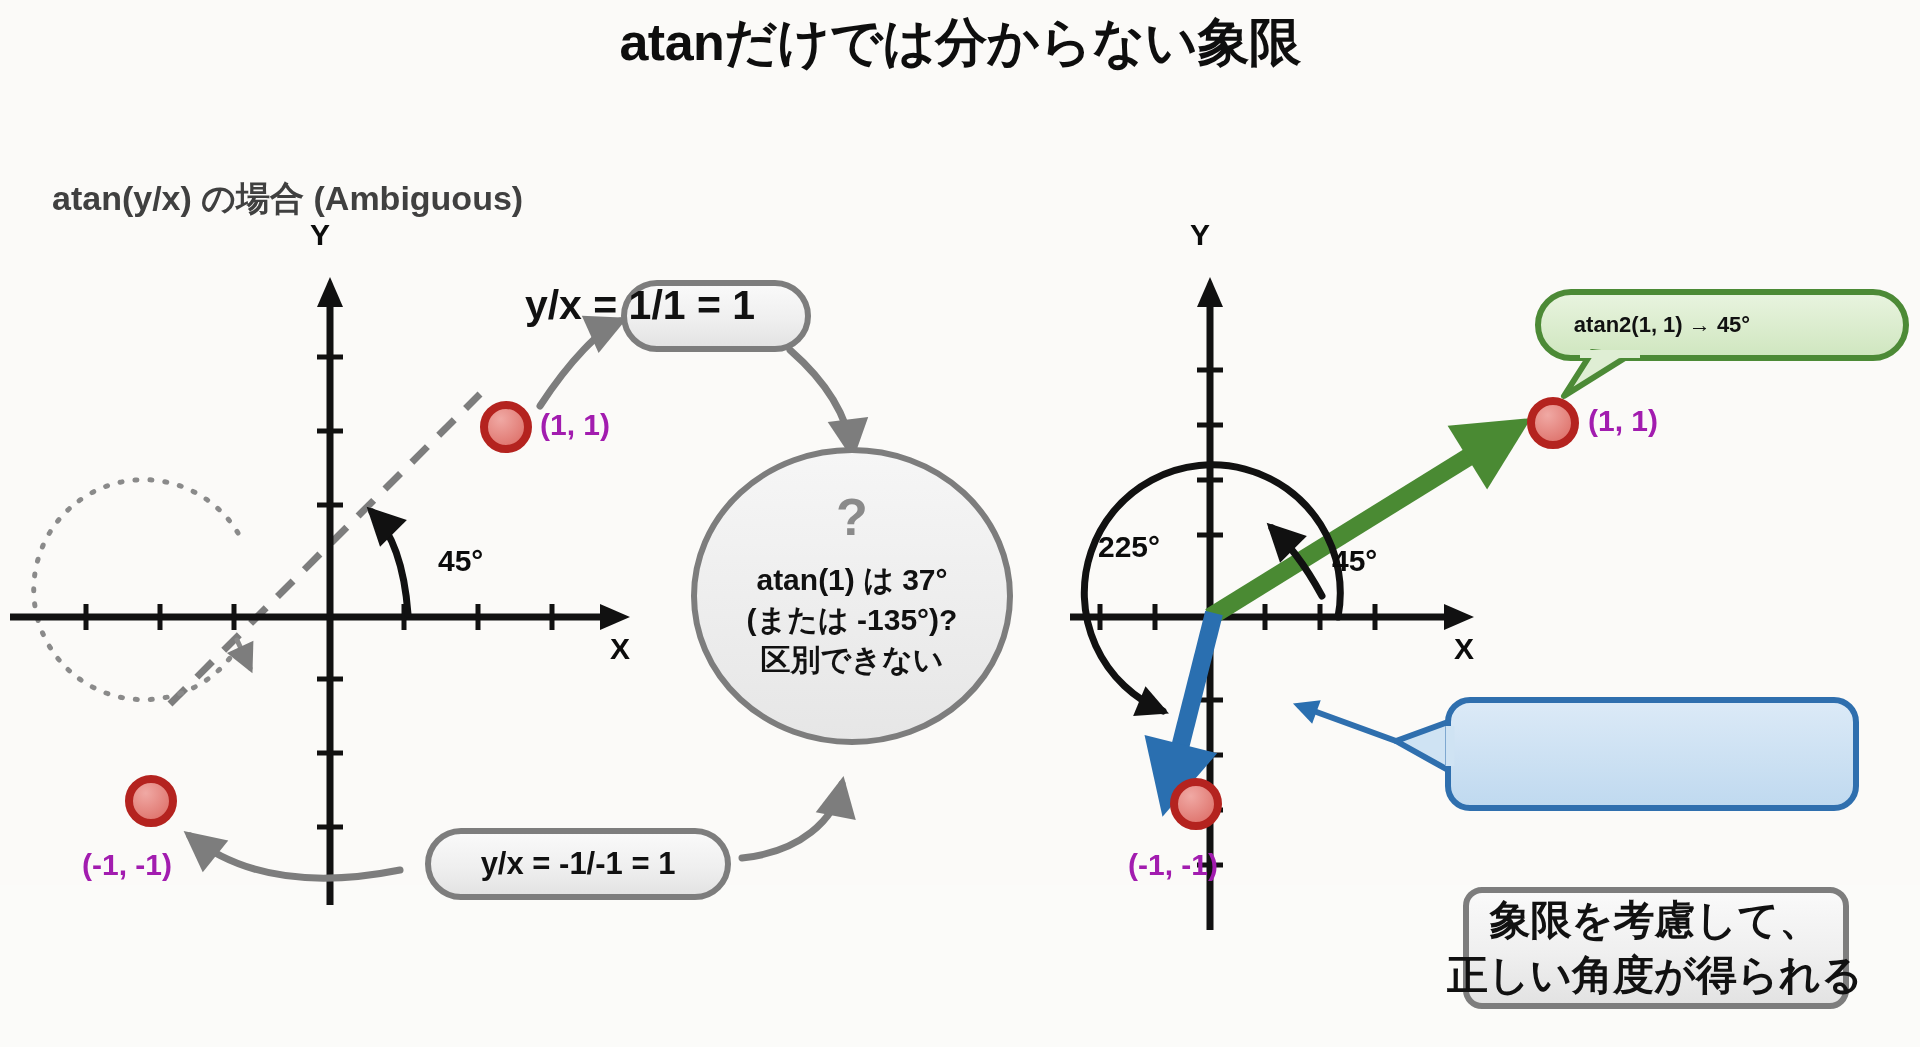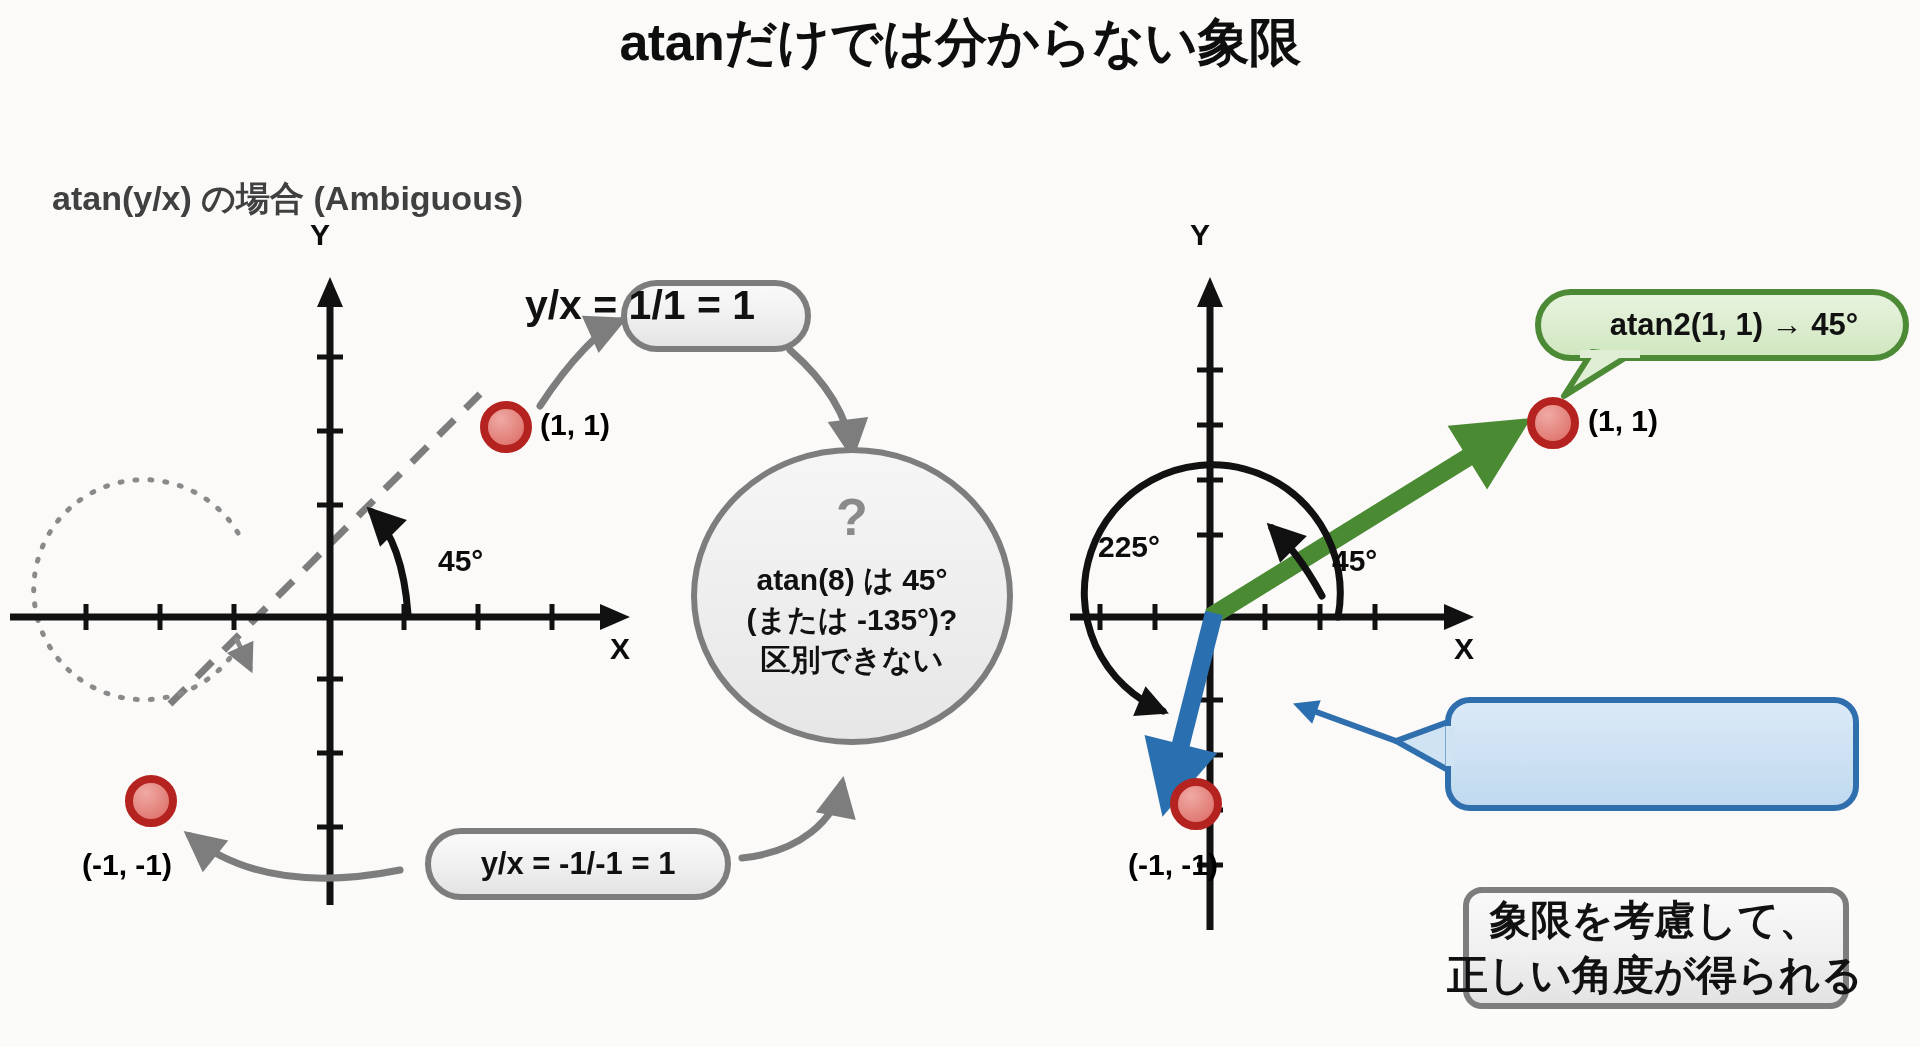--- a/index.html
+++ b/index.html
@@ -53,41 +53,41 @@
     line-height: 1.18;
   }
   #pill-top-text    { left: 640px; top: 305px; transform: translate(-50%,-50%); font-size: 41px; }
   #pill-bottom-text { left: 578px; top: 864px; transform: translate(-50%,-50%); font-size: 31px; }
 
   #ellipse-q      { left: 852px; top: 518px; transform: translate(-50%,-50%);
                     font-size: 52px; color: #8a8a8a; font-weight: bold; }
   #ellipse-lines  { left: 852px; top: 620px; transform: translate(-50%,-50%);
                     font-size: 30px; line-height: 1.34; }
 
-  #green-callout-text { left: 1734px; top: 325px; transform: translate(-50%,-50%); font-size: 31px; }
+  #green-callout-text { left: 1662px; top: 325px; transform: translate(-50%,-50%); font-size: 22px; }
   #blue-callout-text  { left: 1652px; top: 753px; transform: translate(-50%,-50%);
                         font-size: 31px; line-height: 1.32; }
   #gray-note-text     { left: 1655px; top: 948px; transform: translate(-50%,-50%);
                         font-size: 41px; line-height: 1.34; }
 
   
   .axis-letter {
     position: absolute;
     font-size: 30px; font-weight: bold; color: #0c0c0c;
   }
   
   .angle-label {
     position: absolute;
     font-size: 30px; font-weight: bold; color: #0c0c0c;
     white-space: nowrap;
   }
   
   .point-label {
     position: absolute;
-    font-size: 30px; font-weight: bold; color: #000000;
+    font-size: 30px; font-weight: bold; color: #a21caf;
     white-space: nowrap;
   }
 </style>
 </head>
 <body>
 
 <div id="stage">
 
   <div id="title">atanだけでは分からない象限</div>
 
@@ -267,21 +267,21 @@
 
   <div class="angle-label" style="left:438px; top:544px;">45°</div>
 
   <div class="point-label" style="left:540px; top:408px;">(1, 1)</div>
   <div class="point-label" style="left:82px; top:848px;">(-1, -1)</div>
 
   <div class="txt" id="pill-top-text">y/x = 1/1 = 1</div>
   <div class="txt" id="pill-bottom-text">y/x = -1/-1 = 1</div>
 
   <div class="txt" id="ellipse-q">?</div>
-  <div class="txt" id="ellipse-lines">atan(8) は 45°
+  <div class="txt" id="ellipse-lines">atan(1) は 37°
 (または -135°)?
 区別できない</div>
 
   <div class="axis-letter" style="left:1190px; top:218px;">Y</div>
   <div class="axis-letter" style="left:1454px; top:632px;">X</div>
 
   <div class="angle-label" style="left:1098px; top:518px;margin-top:12px;">225°</div>
   <div class="angle-label" style="left:1332px; top:544px;">45°</div>
 
   <div class="point-label" style="left:1588px; top:404px;">(1, 1)</div>

